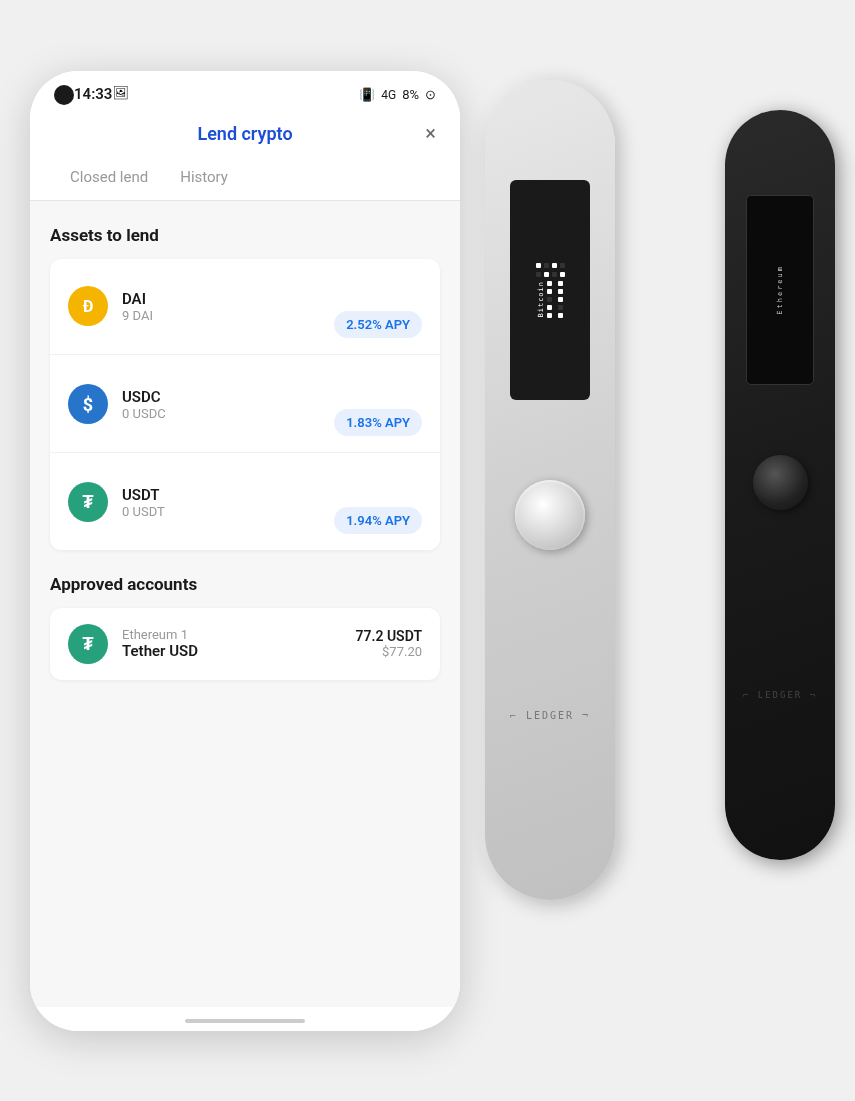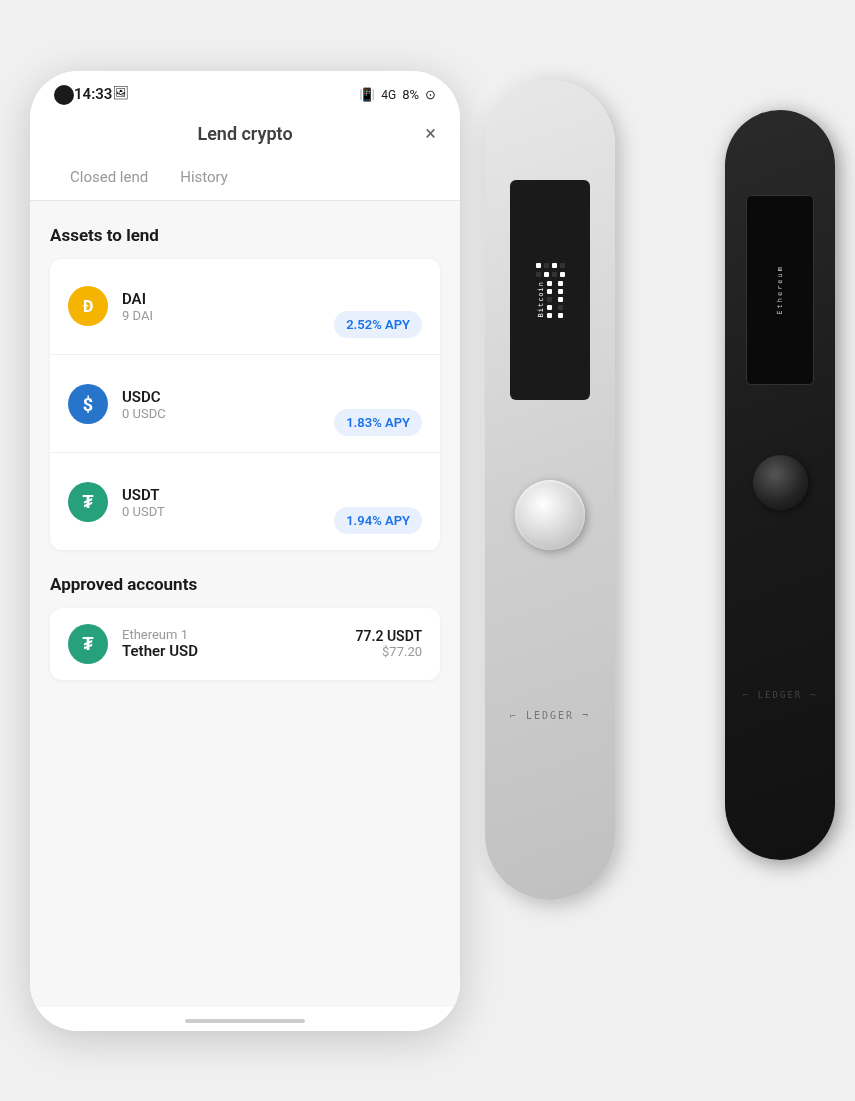--- a/index.html
+++ b/index.html
@@ -72,21 +72,21 @@
       display: flex;
       align-items: center;
       justify-content: center;
       padding: 10px 24px;
       background: #fff;
       position: relative;
     }
     .app-title {
       font-size: 18px;
       font-weight: 600;
-      color: #404040;
+      color: #1d4ed8;
     }
     .close-btn {
       position: absolute;
       right: 24px;
       top: 50%;
       transform: translateY(-50%);
       font-size: 20px;
       color: #666;
       cursor: pointer;
       line-height: 1;

